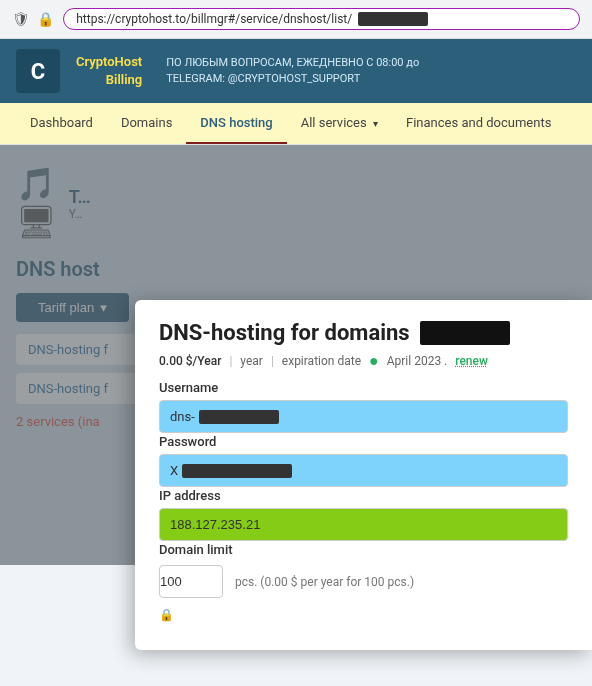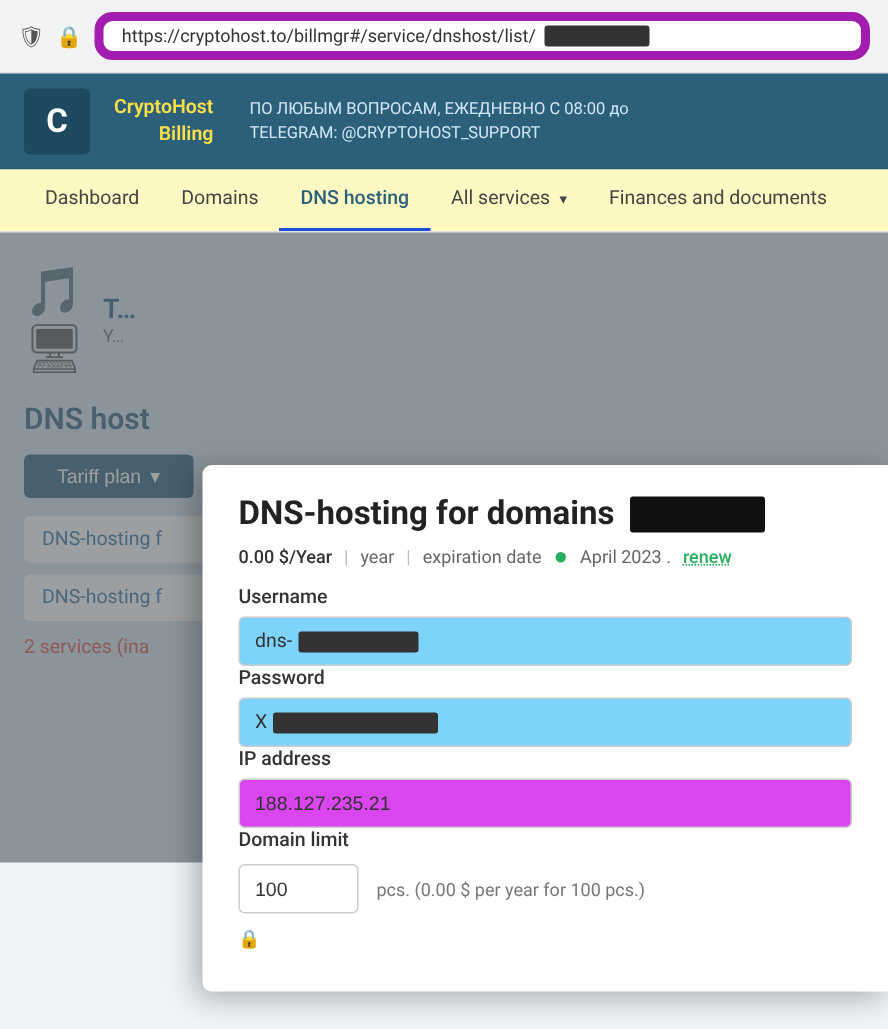--- a/index.html
+++ b/index.html
@@ -16,21 +16,21 @@
     .browser-bar {
       background: #f1f3f4;
       border-bottom: 1px solid #ddd;
       padding: 8px 12px;
       display: flex;
       align-items: center;
       gap: 8px;
     }
     .browser-url {
       background: white;
-      border: 6px solid #a21caf;
+      border: 1px solid #a21caf;
       border-radius: 12px;
       padding: 3px 12px;
       font-size: 12px;
       color: #333;
       flex: 1;
       display: flex;
       align-items: center;
       gap: 6px;
     }
     .url-redacted {
@@ -88,21 +88,21 @@
     .nav-item {
       padding: 12px 14px;
       font-size: 13px;
       color: #444;
       cursor: pointer;
       border-bottom: 2px solid transparent;
       text-decoration: none;
     }
     .nav-item.active {
       color: #2c5f7a;
-      border-bottom: 2px solid #1d4ed8;
+      border-bottom: 2px solid #7f1d1d;
       font-weight: 500;
     }
     .nav-item .caret {
       font-size: 10px;
       margin-left: 3px;
     }
 
     
     .page-content {
       background: #d6e4ee;
@@ -251,21 +251,21 @@
       display: block;
       font-weight: 500;
     }
     .form-input {
       width: 100%;
       border: 1px solid #ccc;
       border-radius: 4px;
       padding: 8px 10px;
       font-size: 13px;
       color: #333;
-      background: #d946ef;
+      background: #84cc16;
       outline: none;
     }
     .input-redacted {
       background: #333;
       color: #333;
       border-radius: 2px;
       display: inline-block;
       width: 80px;
       height: 14px;
       vertical-align: middle;
@@ -280,24 +280,24 @@
       background: #7dd3fc;
     }
 
     .domain-limit-row {
       display: flex;
       align-items: center;
       gap: 12px;
       margin-top: 8px;
     }
     .domain-limit-input {
-      width: 80px;
+      width: 64px;
       border: 1px solid #ccc;
       border-radius: 4px;
-      padding: 8px 10px;
+      padding: 8px 0;
       font-size: 13px;
       color: #333;
     }
     .domain-limit-note {
       font-size: 12px;
       color: #777;
     }
 
     .lock-note {
       display: flex;

